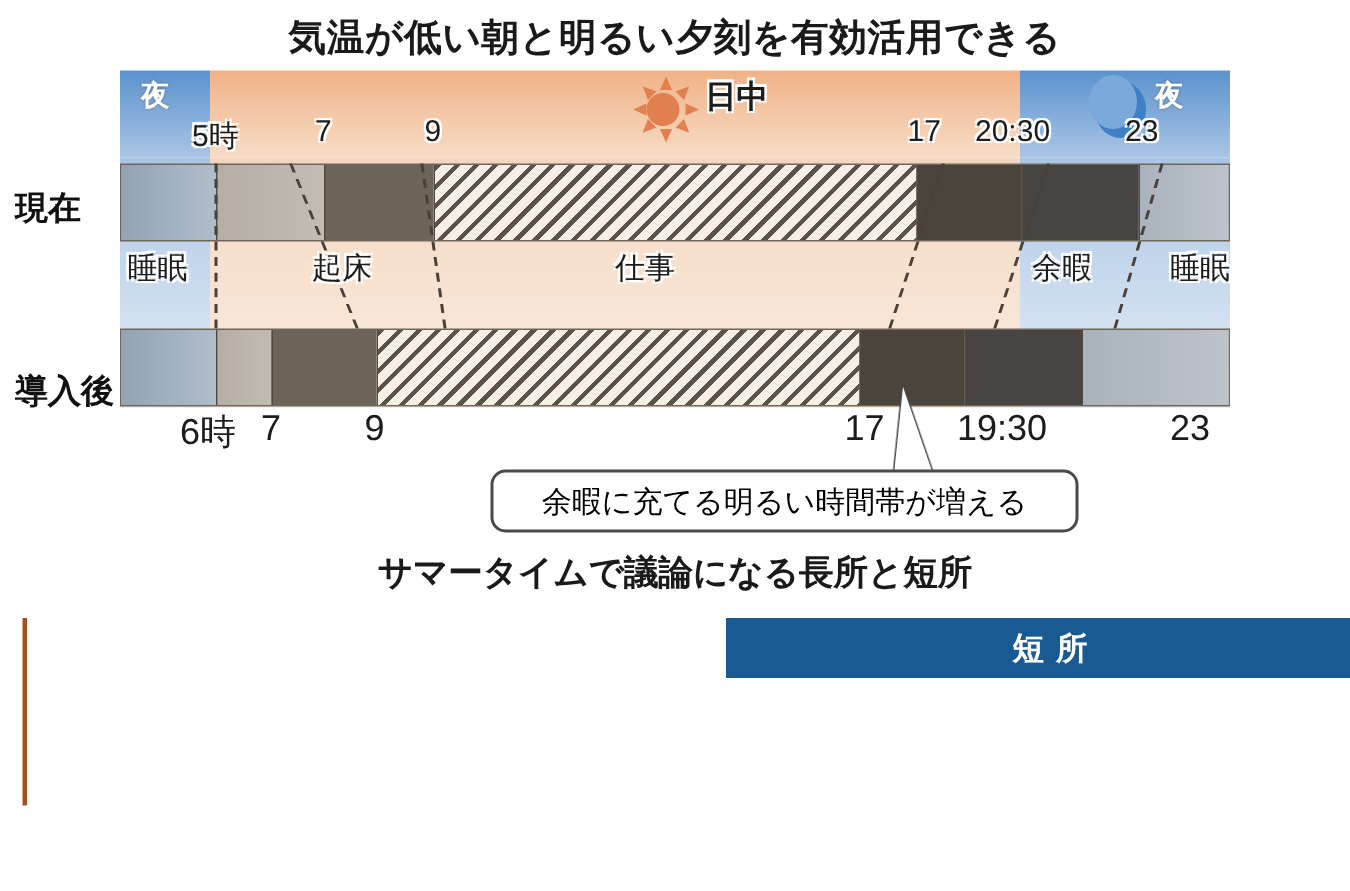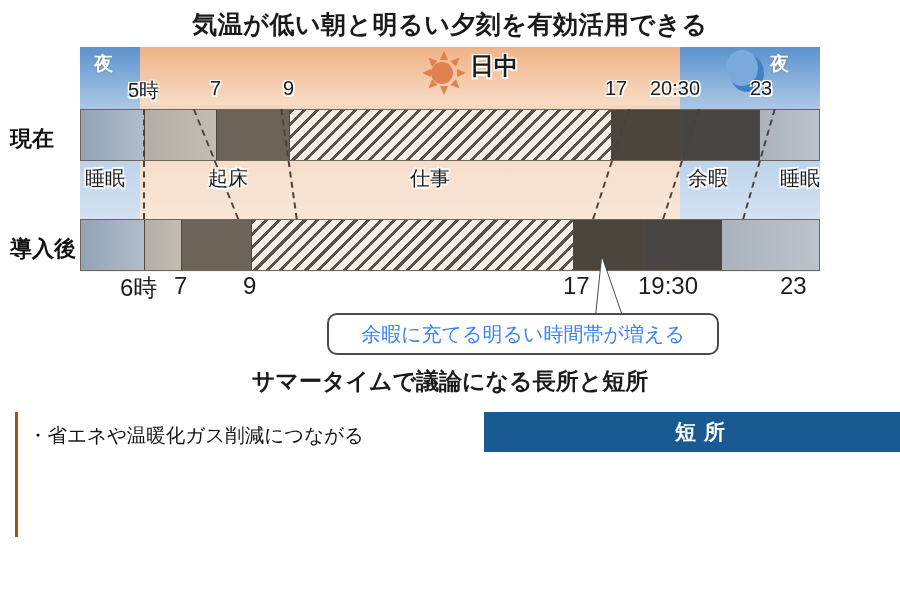--- a/index.html
+++ b/index.html
@@ -73,21 +73,21 @@
     font-weight: bold;
     color: #ffffff;
     text-shadow: 0 0 2px rgba(60,60,60,.45);
   }
   .dn-label-left  { left: 14px; }
   .dn-label-right { left: 690px; }
   .dn-label-day {
     position: absolute;
     left: 390px;
     top: 3px;
-    font-size: 24px;
+    font-size: 21px;
     font-weight: bold;
     color: #1c1c1c;
     text-shadow: -1.5px -1.5px 0 #fff, 1.5px -1.5px 0 #fff,
                  -1.5px 1.5px 0 #fff, 1.5px 1.5px 0 #fff;
   }
 
   
   .sun-icon {
     position: absolute;
     left: 340px;
@@ -159,21 +159,21 @@
   .row-label {
     position: absolute;
     left: 10px;
     width: 70px;
     text-align: left;
     font-size: 22px;
     font-weight: bold;
     color: #111;
   }
   .row-label-now   { top: 124px; }
-  .row-label-after { top: 234px; }
+  .row-label-after { top: 246px; }
 
   
   .bg-band {
     position: absolute;
     left: 0;
     top: 58px;
     width: 740px;
     height: 167px;
   }
   .bg-seg { position: absolute; top: 0; height: 167px; }
@@ -249,21 +249,21 @@
     top: 313px;
     width: 392px;
     height: 42px;
     background: #ffffff;
     border: 2px solid #4a4a4a;
     border-radius: 10px;
     display: flex;
     align-items: center;
     justify-content: center;
     font-size: 20px;
-    color: #3b82f6;
+    color: #000000;
     box-sizing: border-box;
   }
   .callout-tail {
     position: absolute;
     left: 596px;
     top: 258px;
     width: 0; height: 0;
     border-left: 6px solid transparent;
     border-right: 20px solid transparent;
     border-bottom: 58px solid #ffffff;
@@ -421,19 +421,18 @@
 
 </div>
 
 <div class="callout-tail"></div>
 <div class="callout">余暇に充てる明るい時間帯が増える</div>
 
 <div class="section-title">サマータイムで議論になる長所と短所</div>
 
 <div class="panel panel-pros">
   <div class="panel-body body-pros">
-    <div class="panel-item">・省エネや温暖化ガス削減につながる</div>
   </div>
 </div>
 
 <div class="panel panel-cons">
   <div class="panel-head head-cons">短所</div>
 </div>
 
 </body></html>

